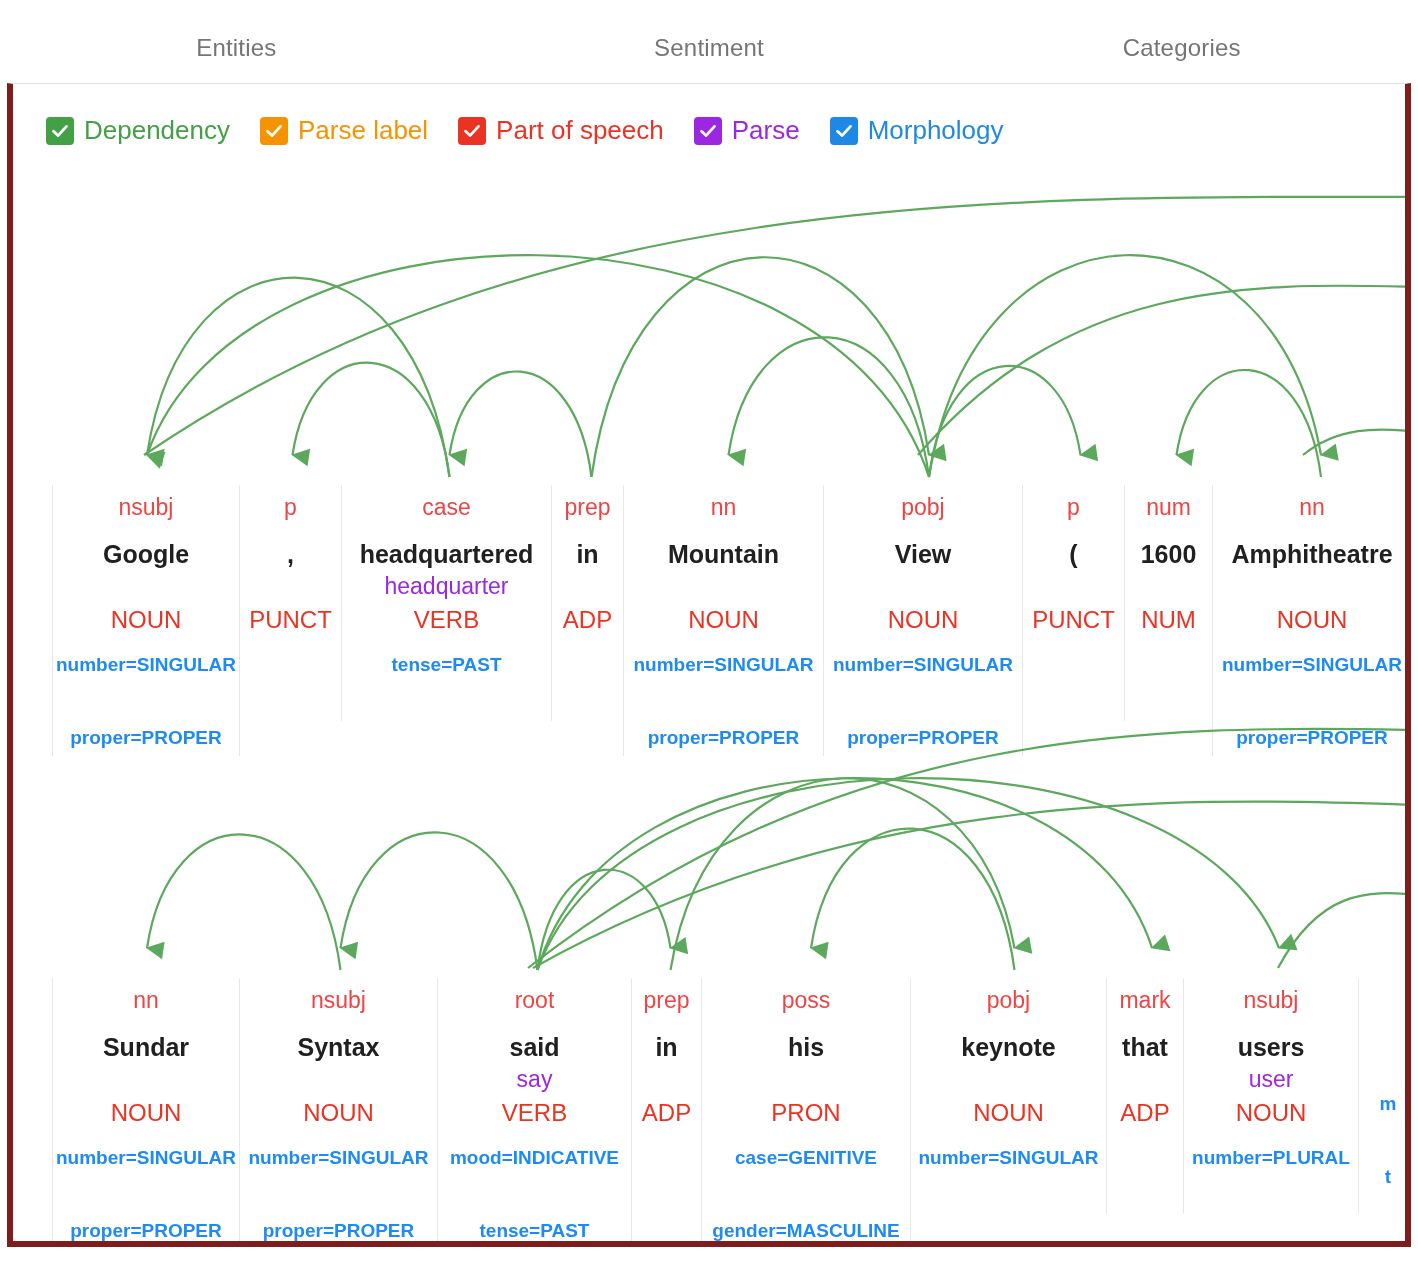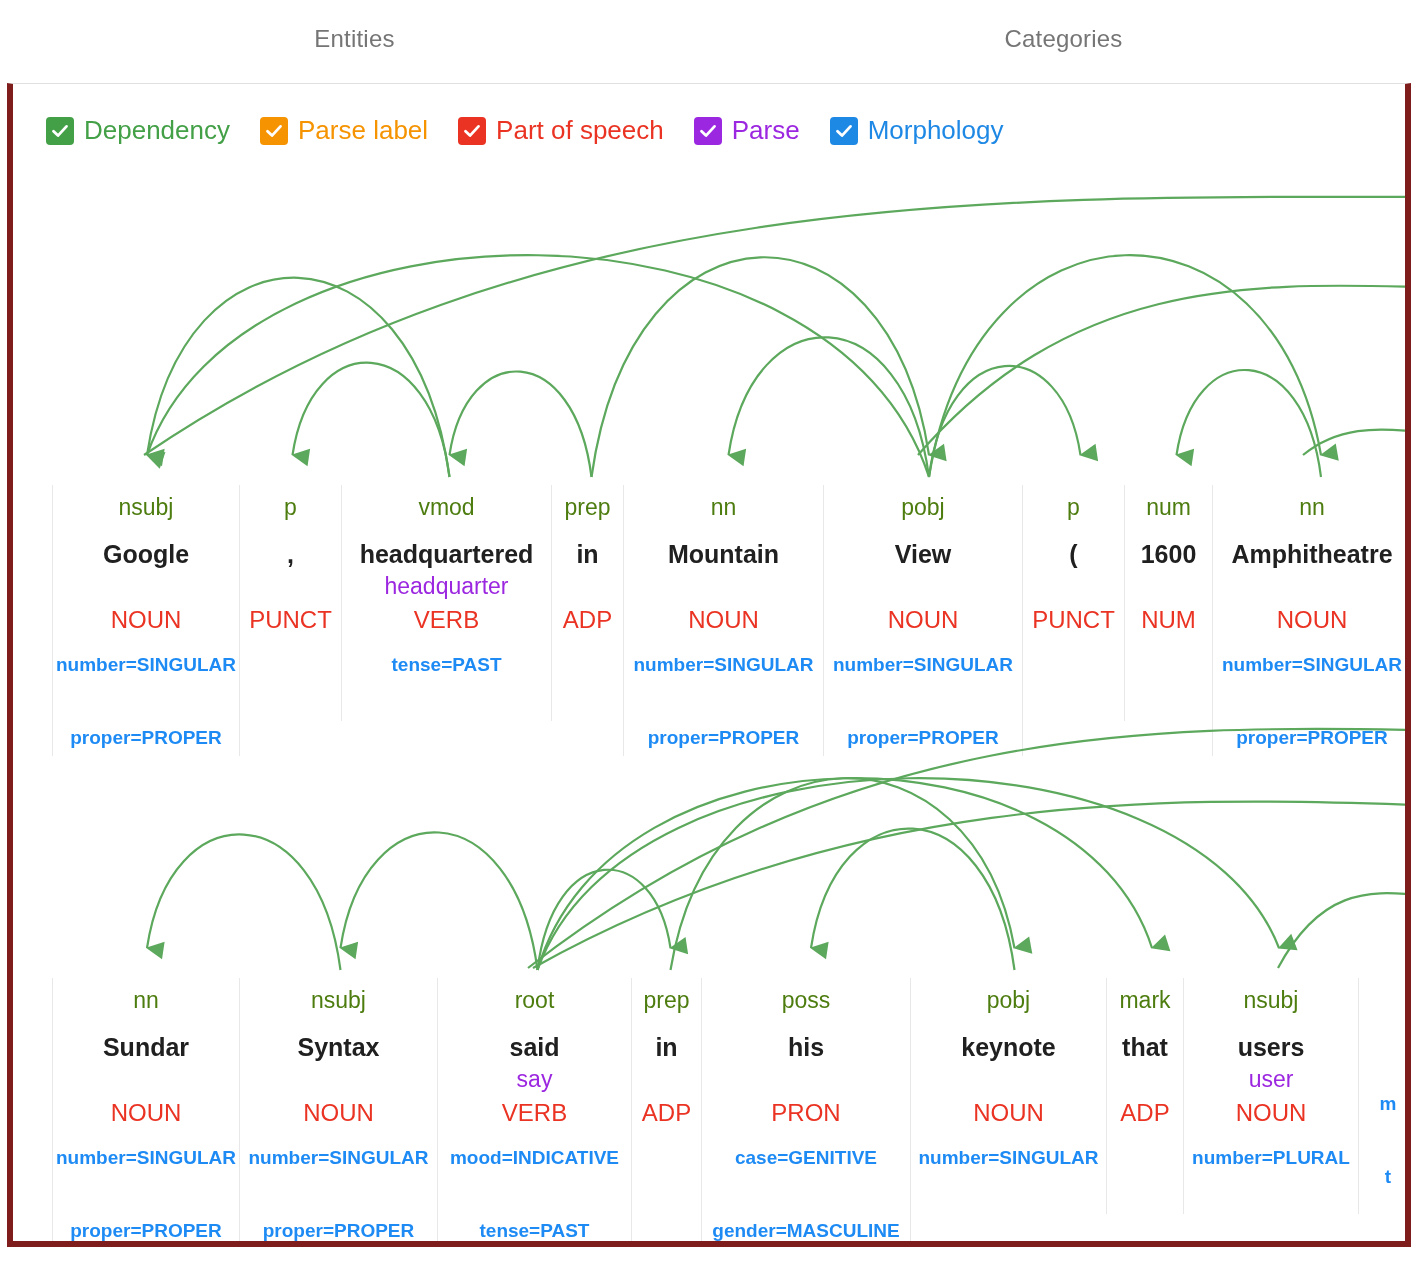--- a/index.html
+++ b/index.html
@@ -28,21 +28,21 @@
     flex: 1 1 0;
     height: 82px;
     display: flex;
     flex-direction: column;
     align-items: center;
     justify-content: flex-start;
     cursor: pointer;
     position: relative;
   }
   .tab-label {
-    margin-top: 25px;
+    margin-top: 34px;
     font-size: 24px;
     color: #757575;
     letter-spacing: 0.2px;
   }
   .tab.active .tab-label {
     color: #4a4a4a;
     font-weight: bold;
   }
   .tab-underline {
     position: absolute;
@@ -127,21 +127,21 @@
     margin-left: -1px;
     display: flex;
     flex-direction: column;
     align-items: center;
     padding-top: 10px;
     min-height: 236px;
     cursor: pointer;
   }
   .col .plabel {
     font-size: 23px;
-    color: #4d7c0f;
+    color: #ef4444;
     line-height: 1.1;
     height: 30px;
   }
   .col .word {
     font-size: 25px;
     font-weight: bold;
     color: #202020;
     line-height: 1.1;
     margin-top: 16px;
     white-space: nowrap;
@@ -168,20 +168,24 @@
     white-space: nowrap;
   }
   .morphbox { margin-top: 14px; display:flex; flex-direction:column; align-items:center;gap:37px;}
 </style>
 </head>
 <body>
 
 <div class="tabbar">
   <div class="tab">
     <span class="tab-label">Entities</span>
+
+  </div>
+  <div class="tab">
+    <span class="tab-label">Sentiment</span>
 
   </div>
   <div class="tab">
     <span class="tab-label">Categories</span>
 
   </div>
 </div>
 
 <div class="card">
 
@@ -260,21 +264,21 @@
           </div>
         </div>
         <div class="col" style="width: 103px;">
           <div class="plabel">p</div>
           <div class="word">,</div>
           <div class="lemma empty">&nbsp;</div>
           <div class="pos">PUNCT</div>
           <div class="morphbox"></div>
         </div>
         <div class="col" style="width: 211px;">
-          <div class="plabel">vmod</div>
+          <div class="plabel">case</div>
           <div class="word">headquartered</div>
           <div class="lemma">headquarter</div>
           <div class="pos">VERB</div>
           <div class="morphbox">
             <div class="morph">tense=PAST</div>
           </div>
         </div>
         <div class="col" style="width: 73px;">
           <div class="plabel">prep</div>
           <div class="word">in</div>

